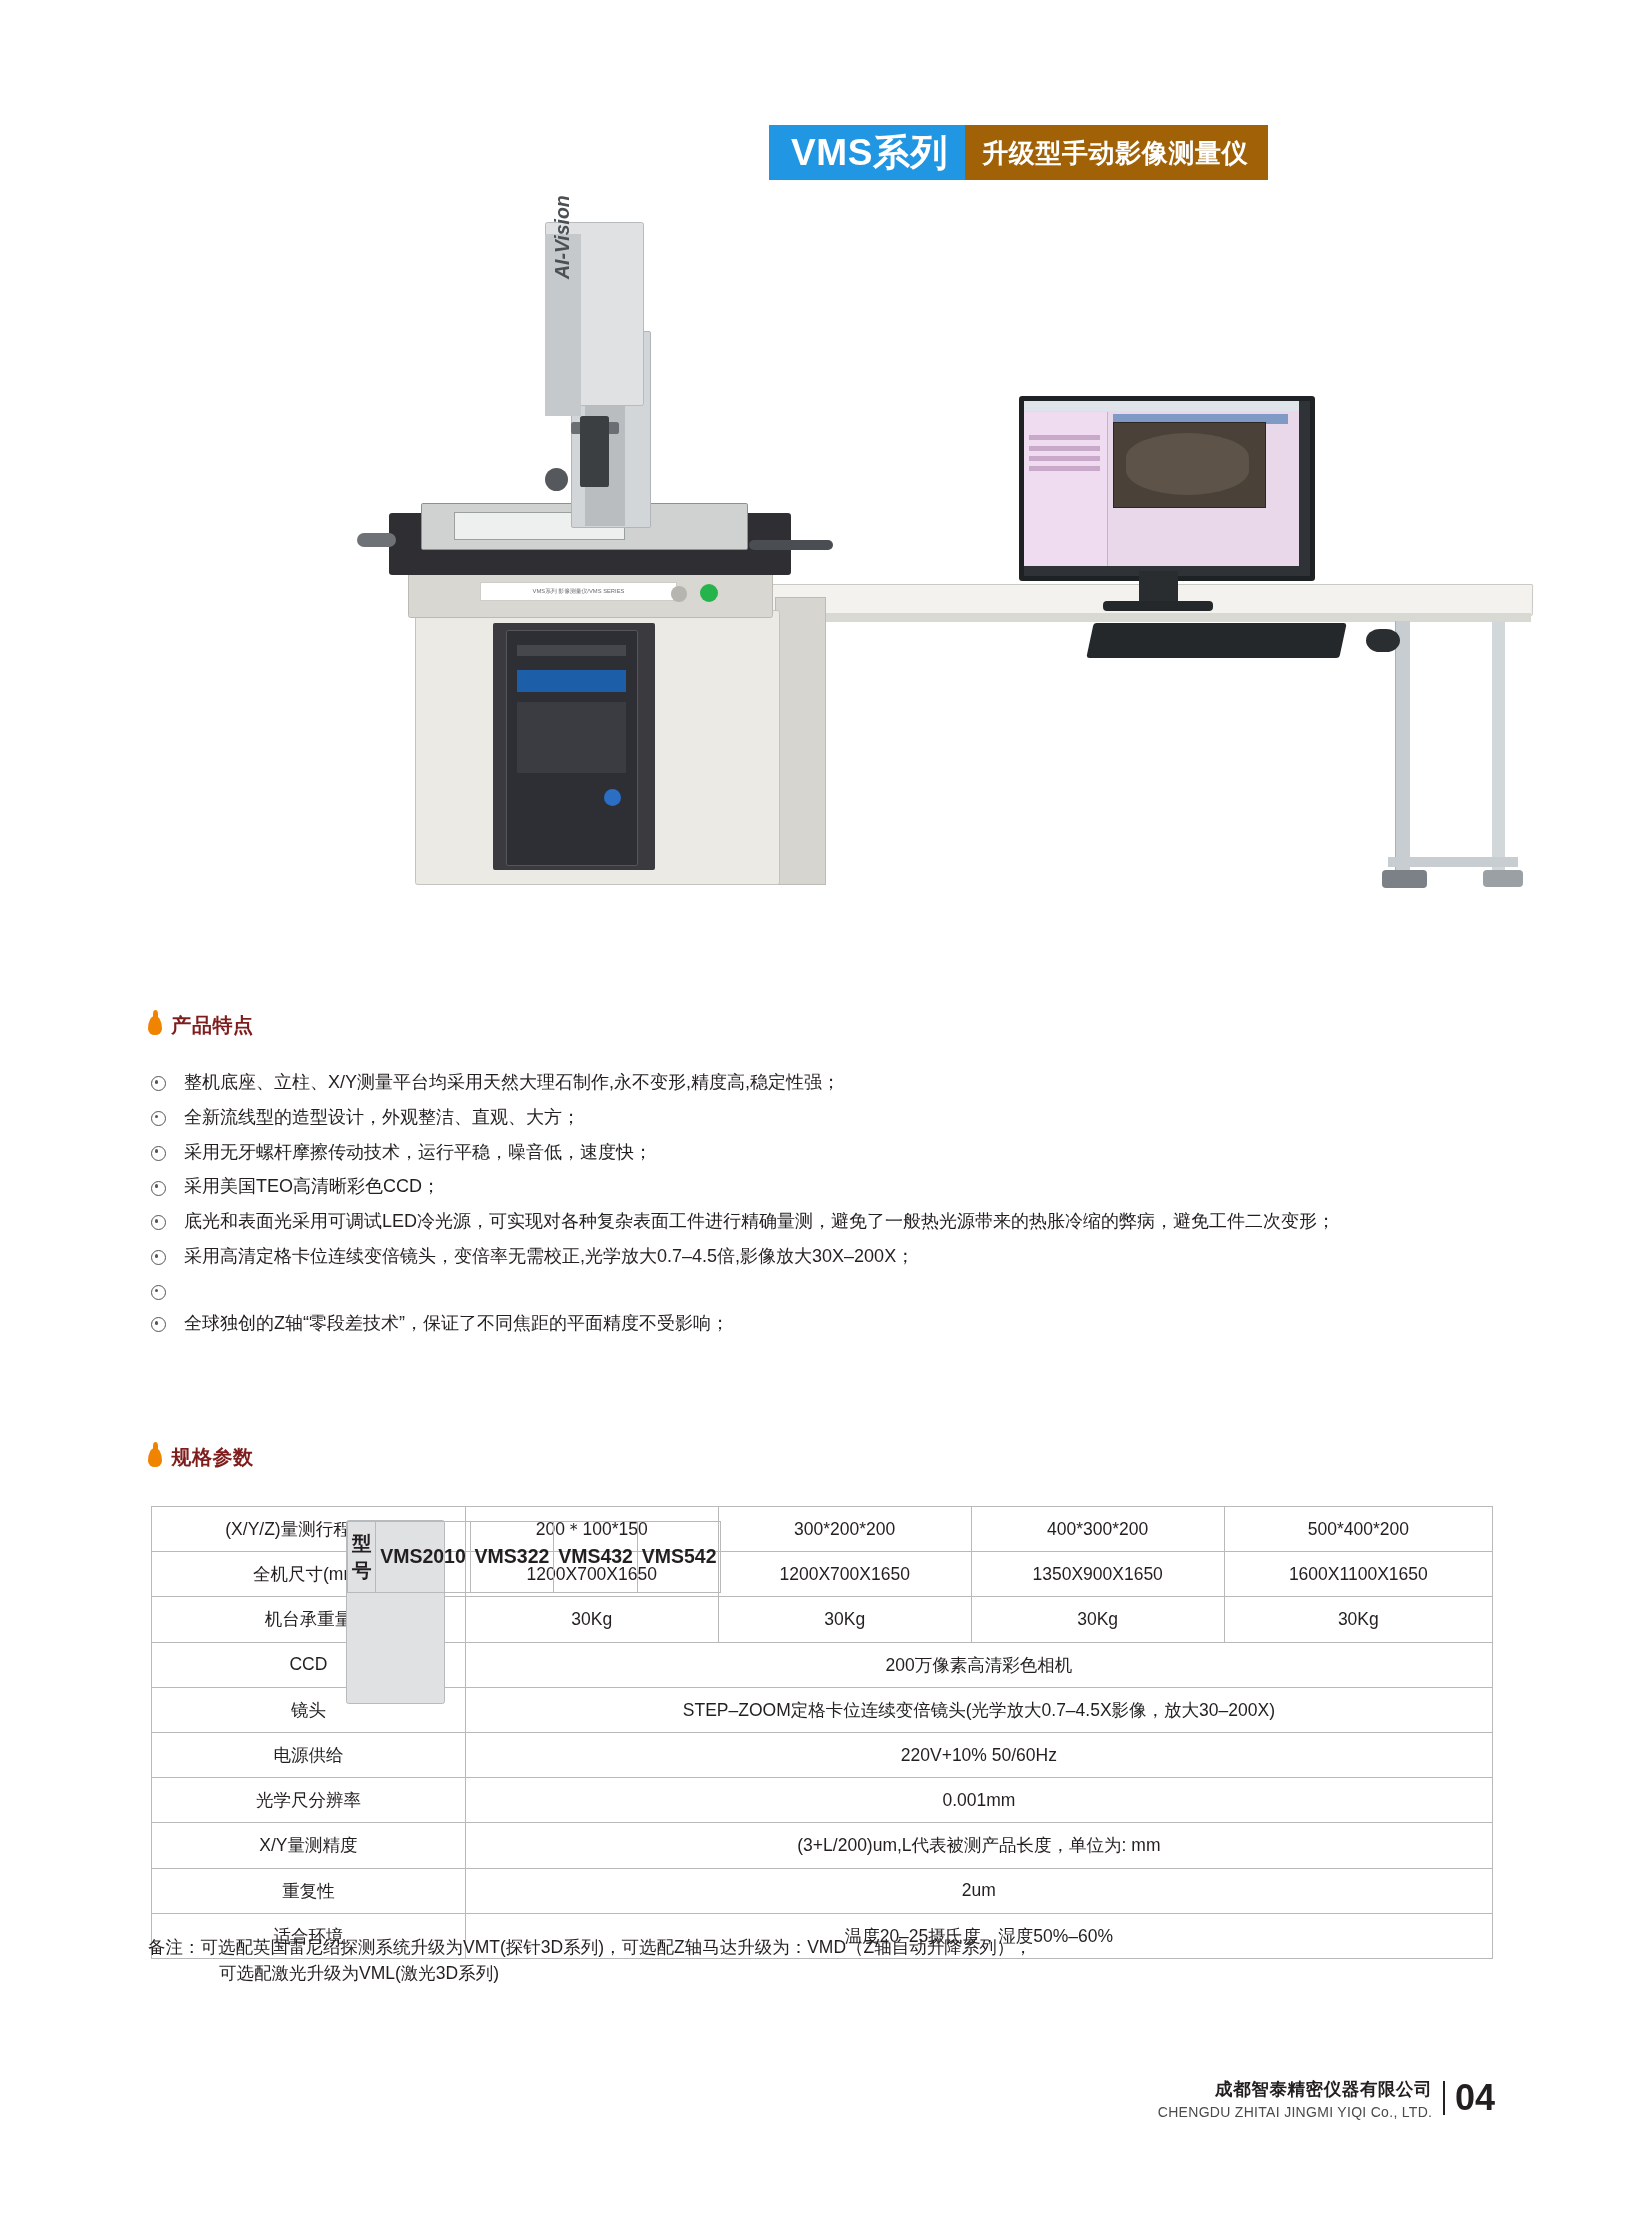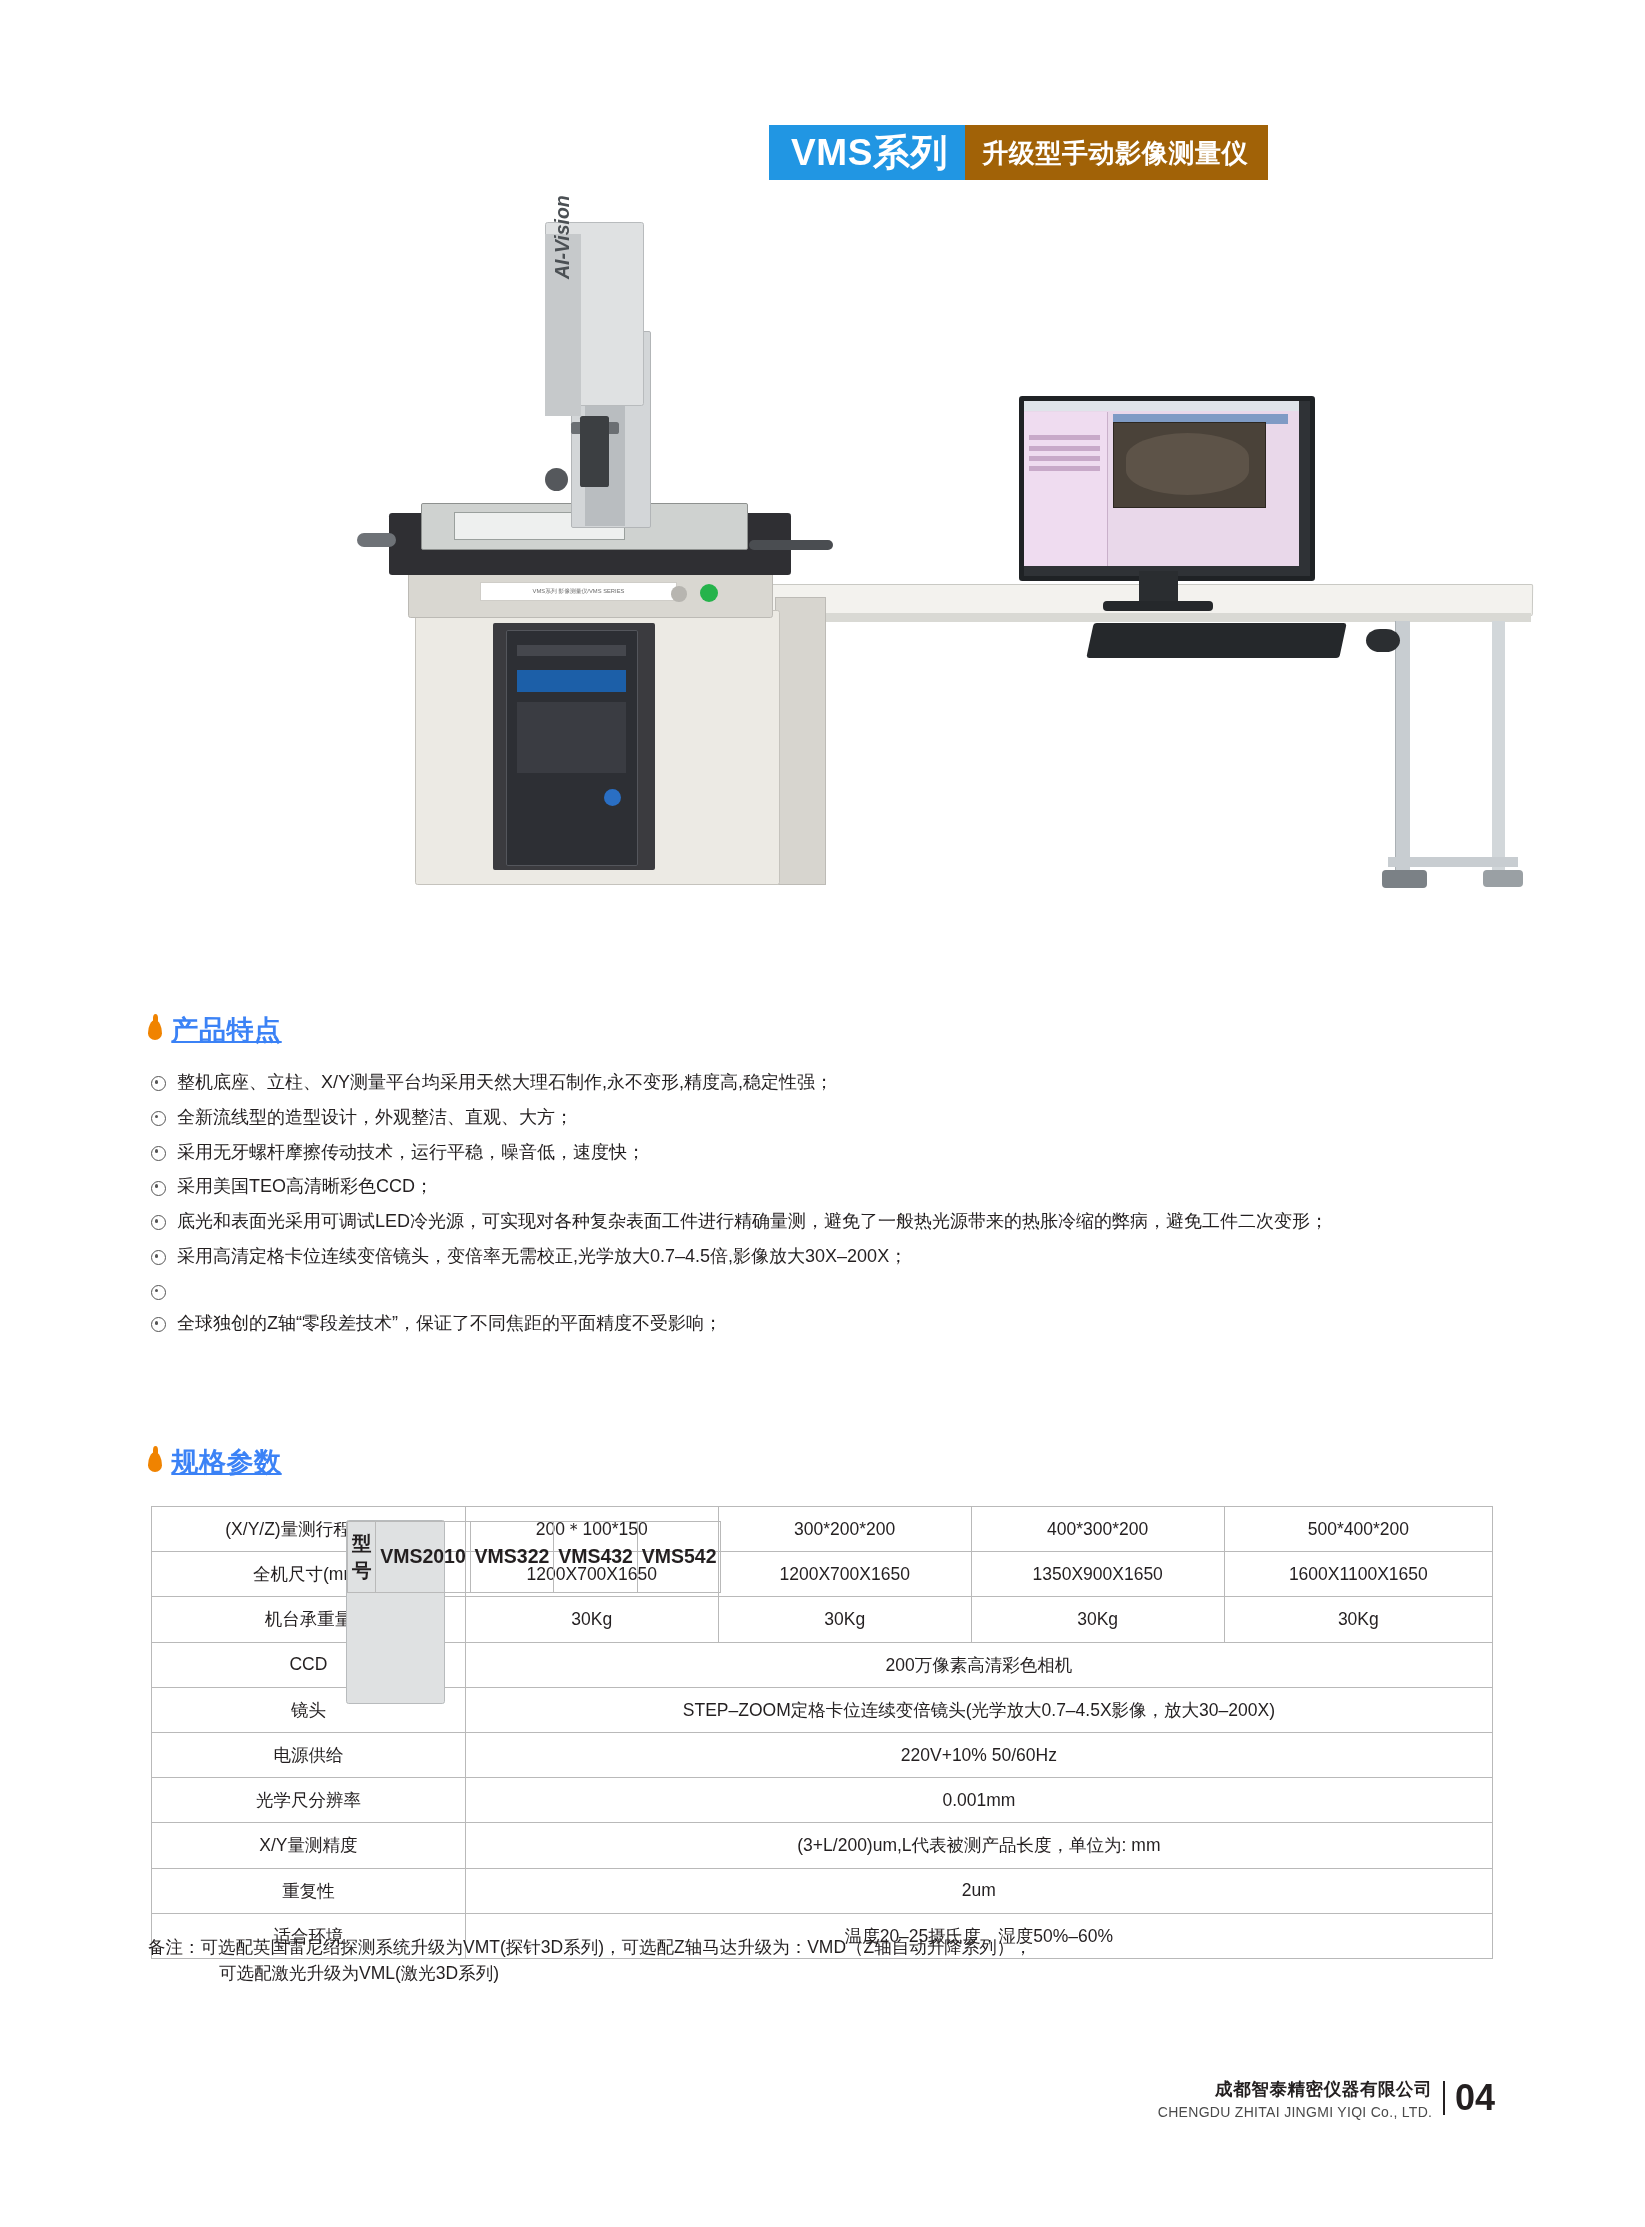--- a/index.html
+++ b/index.html
@@ -488,38 +488,37 @@
     content: "";
     position: absolute;
     top: -5.8px;
     left: 4.5px;
     width: 5.2px;
     height: 9px;
     background: #f08300;
     border-radius: 50% 50% 0 0;
   }
   .section-title .txt {
-    color: #3b82f6;
-    font-size: 27px;
+    color: #7f1d1d;
+    font-size: 20px;
     font-weight: bold;
     letter-spacing: 0.6px;
-    text-decoration: underline;
   }
 
   
   .features {
     position: absolute;
     left: 151px;
     top: 1071px;
     width: 1363px;
   }
   .feature-item {
     display: flex;
     align-items: flex-start;
-    gap: 11px;
+    gap: 18px;
     margin-bottom: 12.3px;
     font-size: 18px;
     line-height: 1.25;
     color: #231f20;
   }
   .bullet {
     flex: 0 0 auto;
     width: 13px;
     height: 13px;
     margin-top: 5.2px;

